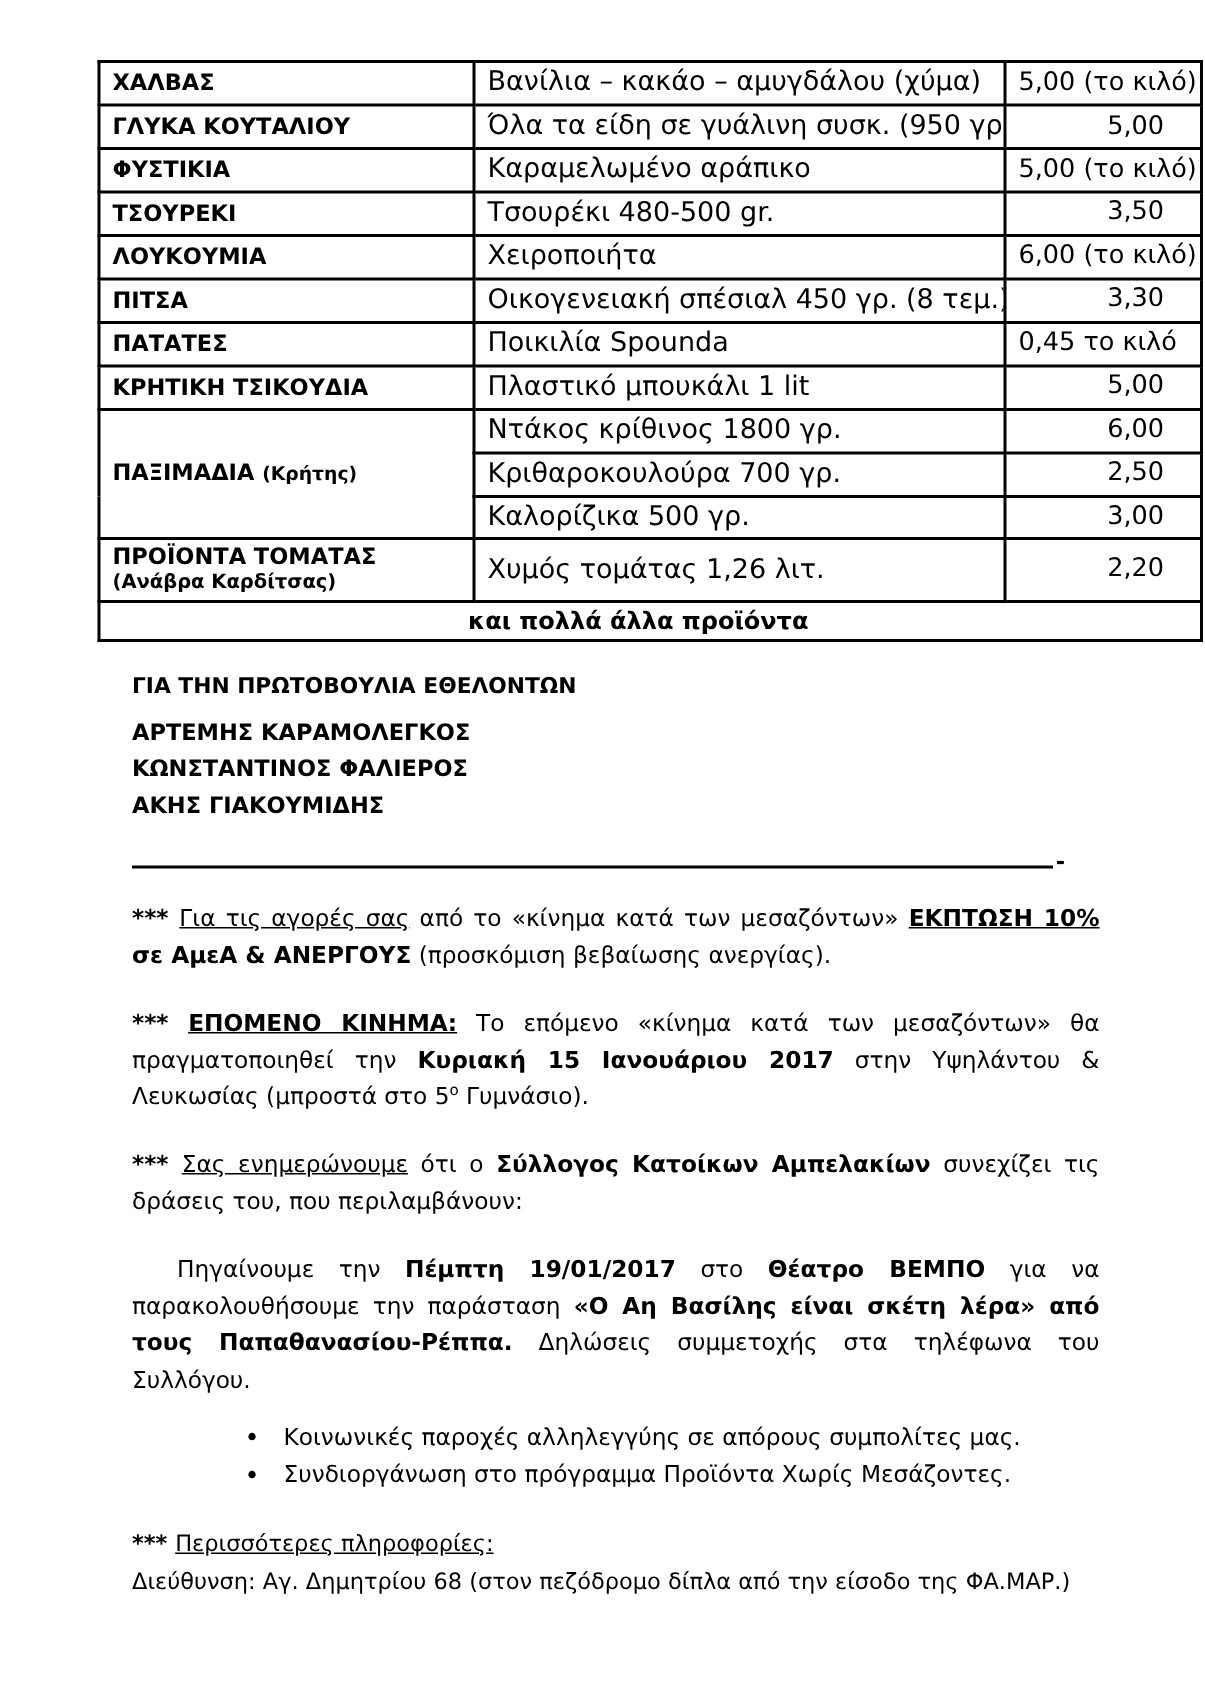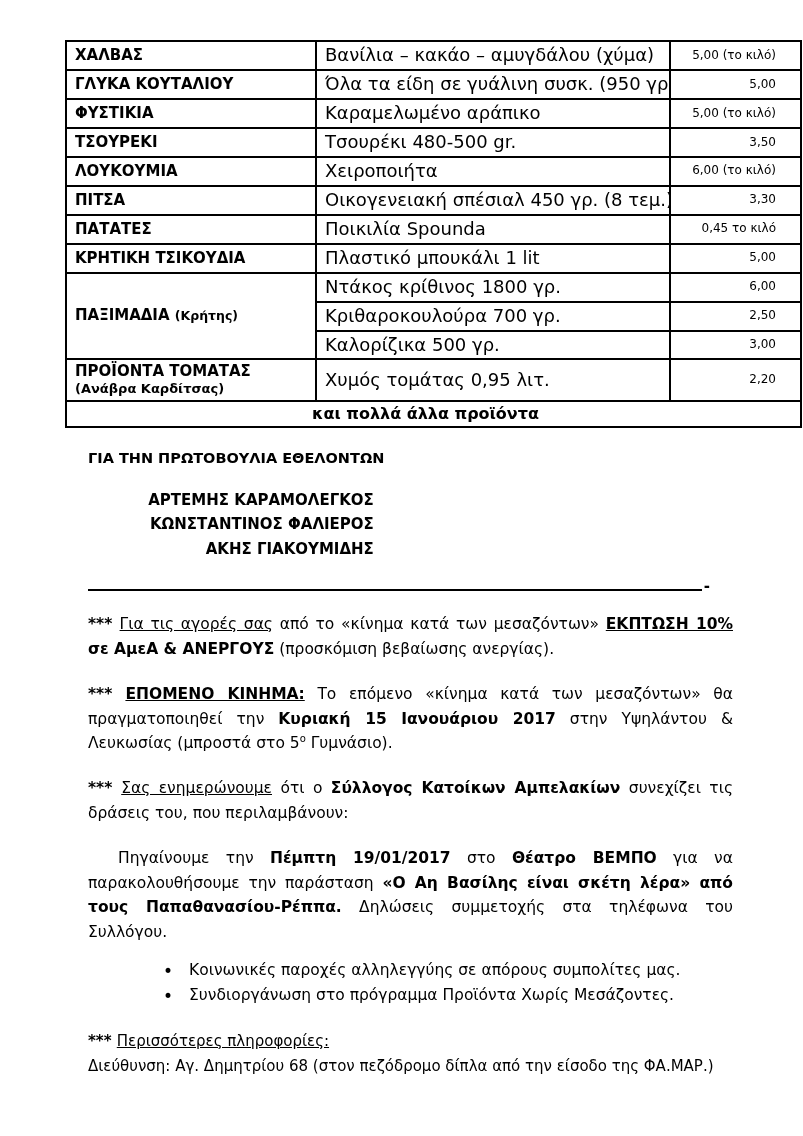--- a/index.html
+++ b/index.html
@@ -22,35 +22,35 @@
   table.price-table td{
     border:2px solid #000;
     padding:2px 24px 3px 8px;
     vertical-align:middle;
     line-height:1.22;
     overflow:hidden;white-space:nowrap;
   }
   td.c-name{width:216px;font-weight:bold;font-size:15px;}
   td.c-name .sub{font-size:12.5px;}
   td.c-desc{width:320px;font-size:18px;}
-  td.c-price{width:97px;text-align:right;font-size:12px;}
+  td.c-price{width:97px;text-align:right;font-size:17px;}
   td.t-footer{
     text-align:center;font-weight:bold;font-size:16px;
     padding:10px 8px;white-space:normal;
   }
   td.two-line{white-space:normal;line-height:1.25;padding-top:4px;padding-bottom:4px;}
   td.two-line .sub{font-size:13px;}
 
   
   .signatures{display:flex;margin:22px 10px 0 23px;}
   .sig-col-left{width:55%;}
   .sig-col-right{width:45%;display:flex;flex-direction:column;}
   .sig-header{font-weight:bold;font-size:14.5px;}
   .sig-header-right{font-weight:bold;font-size:14.5px;text-align:center;padding-right:30px;}
-  .sig-names{margin-top:22px;text-align:right;padding-right:70px;}
+  .sig-names{margin-top:10px;text-align:left;padding-right:70px;}
   .sig-names div{font-weight:bold;font-size:15px;line-height:1.62;}
   .sig-name-right{font-weight:bold;font-size:15px;text-align:center;padding-right:30px;margin-top:58px;}
 
   
   .rule{display:flex;align-items:flex-end;margin:16px 35px 0 23px;height:14px;}
   .rule .line{flex:1;border-bottom:2px solid #000;}
   .rule .dash{font-weight:bold;margin-left:2px;line-height:10px;}
 
   
   .textblock{margin:0 12px 0 23px;}
@@ -137,21 +137,21 @@
       </tr>
       <tr>
         <td class="c-desc">Καλορίζικα 500 γρ.</td>
         <td class="c-price">3,00</td>
       </tr>
       <tr>
         <td class="c-name two-line">
           <div>ΠΡΟΪΟΝΤΑ ΤΟΜΑΤΑΣ</div>
           <div class="sub">(Ανάβρα Καρδίτσας)</div>
         </td>
-        <td class="c-desc">Χυμός τομάτας 0,95 λιτ.</td>
+        <td class="c-desc">Χυμός τομάτας 1,26 λιτ.</td>
         <td class="c-price">2,20</td>
       </tr>
       <tr>
         <td class="t-footer" colspan="3">και πολλά άλλα προϊόντα</td>
       </tr>
     </tbody>
   </table>
 
   <div class="signatures">
     <div class="sig-col-left">

